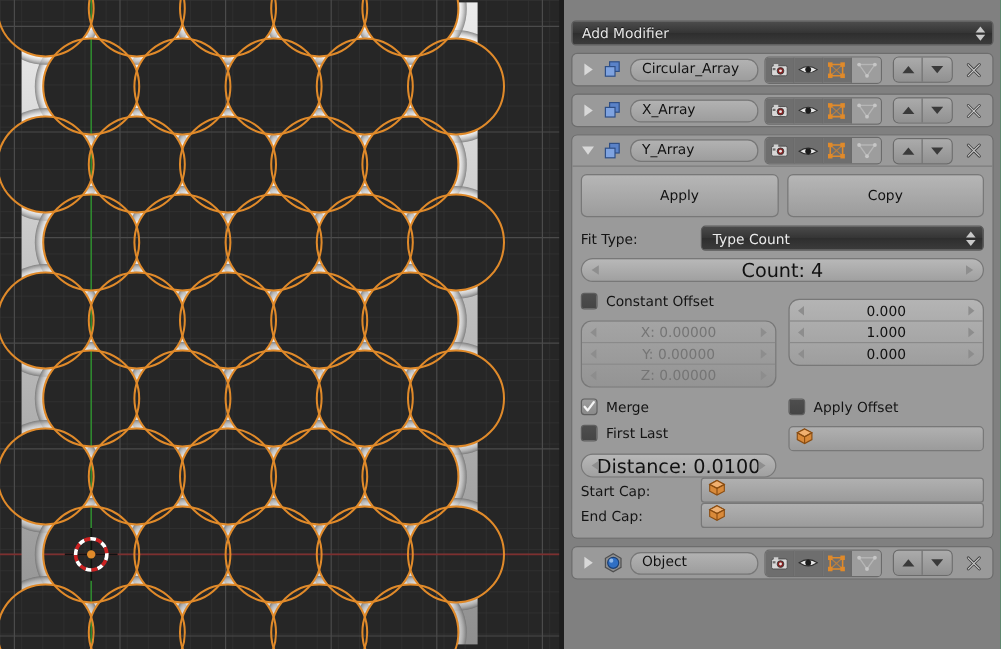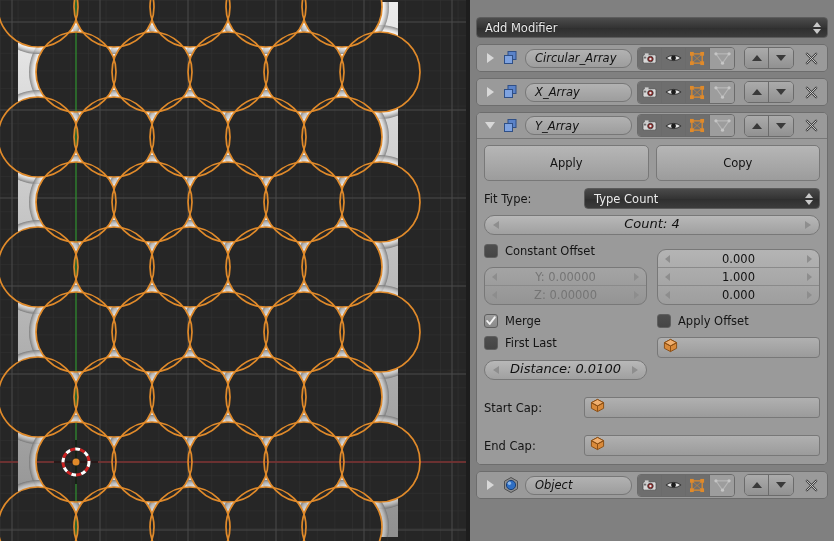--- a/index.html
+++ b/index.html
@@ -108,27 +108,26 @@
   }
 
   .mod-type-icon { width: 18px; height: 18px; flex: none; }
 
   .mod-name {
     flex: 1 1 auto;
     height: 19px;
     border-radius: 9px;
     background: linear-gradient(to bottom, #b2b2b2, #9d9d9d);
     border: 1px solid #777;
-    display: flex; align-items: center;
+    display: flex; 
     padding: 0 9px;
     font-size: 11.5px;
     color: #111;
     min-width: 0;
     max-width: 112px;
-    font-style: italic;
   }
 
   .toggle-group {
     display: flex;
     border-radius: 4px;
     overflow: hidden;
     border: 1px solid #6b6b6b;
     flex: none;
   }
   .tbtn {
@@ -216,24 +215,23 @@
   }
   .dropdown-dark .updown { position: absolute; right: 6px; top: 50%; transform: translateY(-50%); display: flex; flex-direction: column; gap: 2px; }
 
   .slider {
     height: 20px;
     border-radius: 10px;
     background: linear-gradient(to bottom, #b8b8b8, #a0a0a0);
     border: 1px solid #787878;
     display: flex; align-items: flex-start; justify-content: center;
     position: relative;
-    font-size: 13px; color: #111;
+    font-size: 16px; color: #111;
     margin-top: 6px;
     cursor: pointer;
-    font-style: italic;
   }
   .slider .lt, .slider .rt {
     position: absolute; top: 50%; transform: translateY(-50%);
     width: 0; height: 0;
     border-top: 4px solid transparent;
     border-bottom: 4px solid transparent;
   }
   .slider .lt { left: 8px; border-right: 6px solid #8e8e8e; }
   .slider .rt { right: 8px; border-left: 6px solid #8e8e8e; }
 
@@ -287,21 +285,21 @@
     height: 21px;
     border-radius: 4px;
     background: linear-gradient(to bottom, #b0b0b0, #9b9b9b);
     border: 1px solid #787878;
     display: flex; align-items: center;
     padding: 0 5px;
     margin-top: 5px;
     cursor: pointer;
   }
 
-  .cap-row { display: flex; align-items: center; margin-top: 17px; gap: 8px; }
+  .cap-row { display: flex; align-items: center; margin-top: 0; gap: 8px; }
   .cap-label { font-size: 11.5px; color: #141414; width: 92px; flex: none; }
   .cap-field {
     flex: 1; height: 21px;
     border-radius: 3px;
     background: linear-gradient(to bottom, #b0b0b0, #9b9b9b);
     border: 1px solid #787878;
     display: flex; align-items: center;
     padding: 0 5px;
     cursor: pointer;
   }
@@ -774,20 +772,25 @@
 
         <div class="two-col">
           <div class="col">
             <div class="chk-row">
               <span class="chk off"></span>
               <span class="chk-label">Constant Offset</span>
             </div>
             <div class="numstack dim">
               <div class="numfield dim">
                 <span class="lt"></span>
+                <span>X: 0.00000</span>
+                <span class="rt"></span>
+              </div>
+              <div class="numfield dim">
+                <span class="lt"></span>
                 <span>Y: 0.00000</span>
                 <span class="rt"></span>
               </div>
               <div class="numfield dim">
                 <span class="lt"></span>
                 <span>Z: 0.00000</span>
                 <span class="rt"></span>
               </div>
             </div>
           </div>

